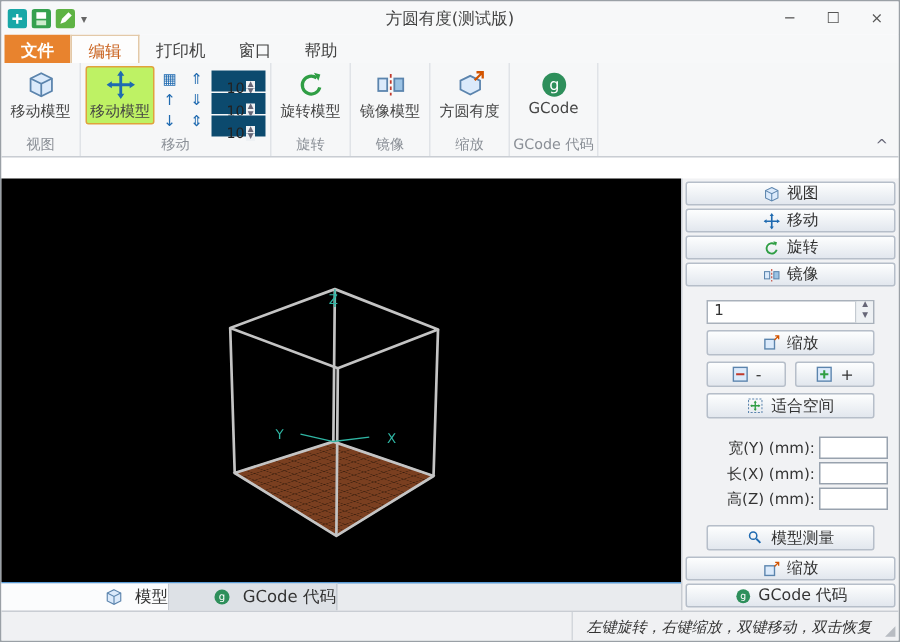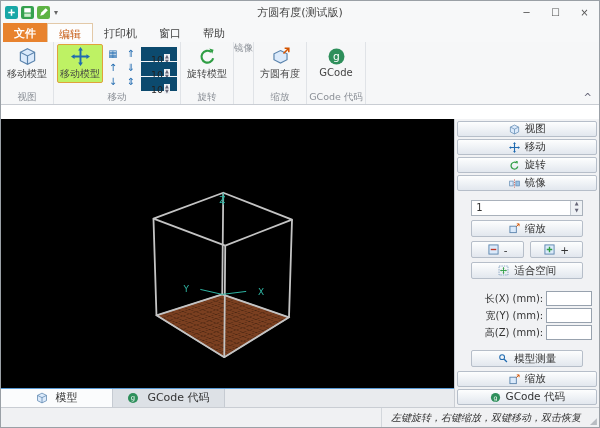--- a/index.html
+++ b/index.html
@@ -40,21 +40,21 @@
   .rchevron { position:absolute; right:7px; bottom:1px; font-size:10px; color:#667; }
 
   .spacer { flex:0 0 14px; background:#fff; }
   .main { flex:1; display:flex; min-height:0; }
   .leftcol { width:455px; display:flex; flex-direction:column; }
   .viewport { height:277px; background:#000; position:relative; }
   .viewport svg { position:absolute; inset:0; }
   .axis { fill:#2fb5a3; font-size:9px; font-family:"DejaVu Sans",sans-serif; }
 
   .tabstrip { height:20px; background:#e9ebee; border-top:1px solid #5a9bd5; display:flex; }
-  .btab { display:flex; align-items:center; justify-content:center; gap:8px; width:112px; font-size:11px; background:#dde1e6; border-right:1px solid #c6cbd2; color:#333; }
+  .btab { display:flex; align-items:center; justify-content:flex-end; gap:8px; width:112px; font-size:11px; background:#dde1e6; border-right:1px solid #c6cbd2; color:#333; }
   .btab.active { background:#fbfcfd; }
   .tic, .tic svg { width:12px; height:12px; display:inline-flex; }
 
   .rightcol { width:145px; background:#f1f2f4; border-left:1px solid #c9cdd3; display:flex; flex-direction:column; padding:2px; gap:2px; }
   .phead { flex:0 0 16px; background:linear-gradient(#fdfefe,#e2e7ee); border:1px solid #b6bec9; border-radius:2px; display:flex; align-items:center; justify-content:center; gap:5px; font-size:10.5px; color:#333; }
   .pic, .pic svg { width:11px; height:11px; display:inline-flex; }
   .pcontent { flex:1; display:flex; flex-direction:column; align-items:center; padding-top:7px; gap:4px; min-height:0; }
   .pspin { width:112px; height:16px; border:1px solid #a9b1bb; background:#fff; display:flex; }
   .pspin .val { flex:1; font-size:10px; line-height:14px; padding-left:4px; }
   .pspin .sbtns { width:12px; }
@@ -189,20 +189,32 @@
                 <path d="M9.5 1.2l3.6 1.1-1.1 3.4z" fill="#2f9e44"></path>
               </svg>
           </span>
           <span class="blabel">旋转模型</span>
         </div>
       </div>
       <div class="rlabel">旋转</div>
     </div>
 
     <div class="rgroup">
+      <div class="rgc">
+        <div class="bigbtn">
+          <span class="ic">
+            <svg viewBox="0 0 16 16">
+                <rect x="1" y="4.5" width="5" height="7" fill="#dbeafb" stroke="#5b84ad"></rect>
+                <rect x="10" y="4.5" width="5" height="7" fill="#9cc3e5" stroke="#5b84ad"></rect>
+                <path d="M8 2v12" stroke="#c0392b" stroke-width="1" stroke-dasharray="2 1.5"></path>
+              </svg>
+          </span>
+          <span class="blabel">镜像模型</span>
+        </div>
+      </div>
       <div class="rlabel">镜像</div>
     </div>
 
     <div class="rgroup">
       <div class="rgc">
         <div class="bigbtn">
           <span class="ic">
             <svg viewBox="0 0 16 16">
                 <path d="M8 3L13.5 5.7v5L8 13.5 2.5 10.7v-5z" fill="#dbeafb" stroke="#5b84ad"></path>
                 <path d="M10.5 5.5L15 1M11.5 1H15v3.5" fill="none" stroke="#d35400" stroke-width="1.3"></path>
@@ -373,25 +385,25 @@
                 <rect x="1.5" y="1.5" width="13" height="13" fill="none" stroke="#5b84ad" stroke-dasharray="2 1.5"></rect>
                 <path d="M8 4v8M4 8h8" stroke="#2f9e44" stroke-width="1.3"></path>
                 <path d="M8 3l1.5 2h-3zM8 13l1.5-2h-3zM3 8l2-1.5v3zM13 8l-2-1.5v3z" fill="#2f9e44"></path>
               </svg>
           </span>
           <span>适合空间</span>
         </div>
 
         <div class="dims">
           <div class="dimrow">
+            <label>宽(Y) (mm):</label>
+            <input value="" style="">
+          </div>
+          <div class="dimrow">
             <label>长(X) (mm):</label>
-            <input value="" style="">
-          </div>
-          <div class="dimrow">
-            <label>宽(Y) (mm):</label>
             <input value="" style="">
           </div>
           <div class="dimrow">
             <label>高(Z) (mm):</label>
             <input value="" style="">
           </div>
         </div>
 
         <div class="pbtn measure">
           <span class="pic">

